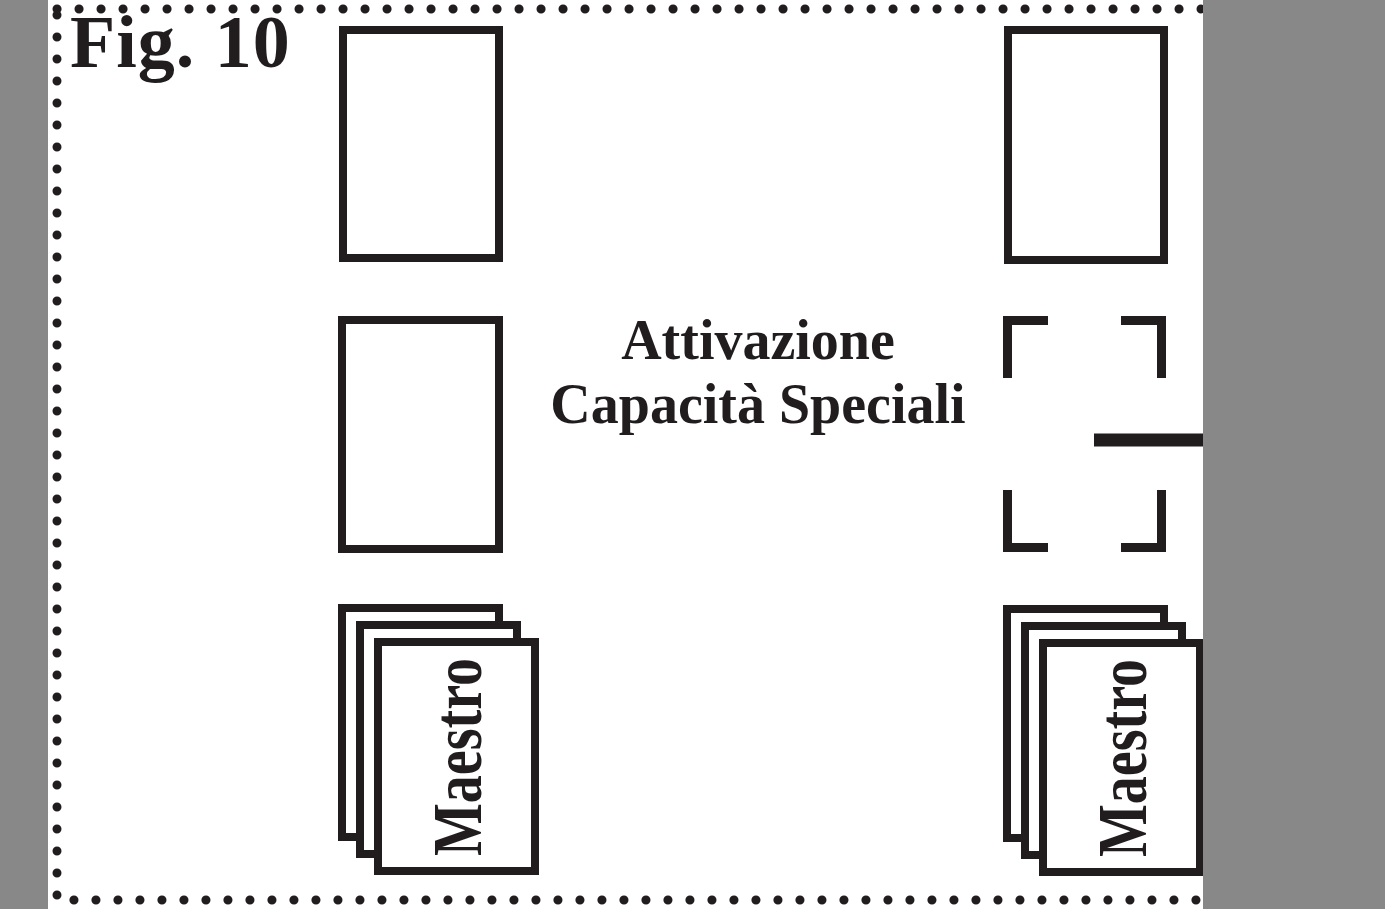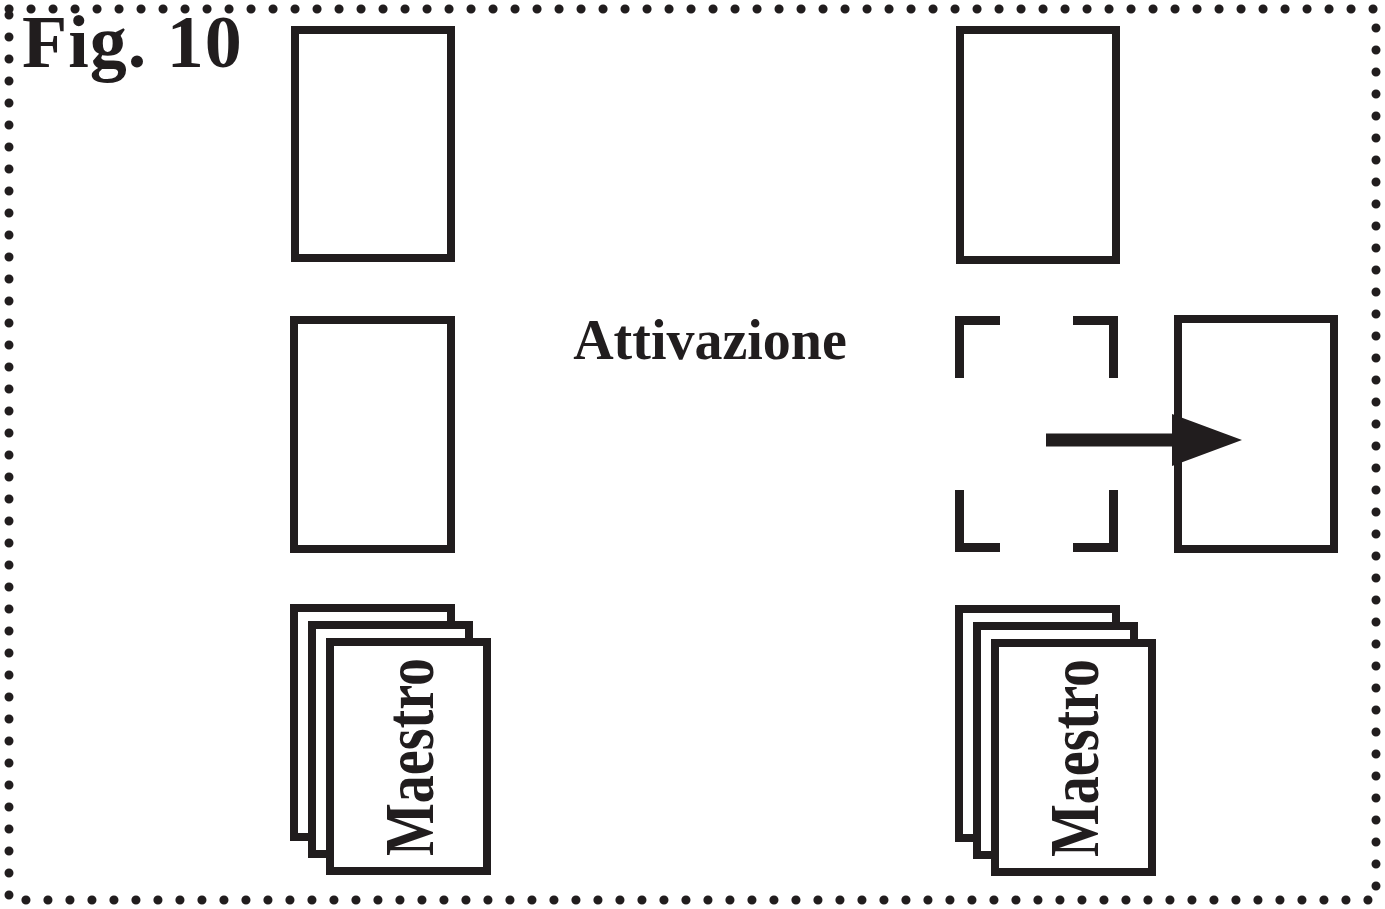--- a/index.html
+++ b/index.html
@@ -2,25 +2,26 @@
 <html><head>
 <meta charset="utf-8">
 <style>
   :root{
     --ink:#211d1e;
     --paper:#ffffff;
   }
   html,body{margin:0;padding:0;background:#888;}
   .stage{
     position:relative;
-    width:1385px;height:909px;
+    width:1155px;height:909px;
     background:var(--paper);
     overflow:hidden;
     font-family:"Liberation Serif","DejaVu Serif",serif;
     color:var(--ink);
+    margin-left:48px;
   }
   .border-svg{position:absolute;left:0;top:0;}
   .fig-label{
     position:absolute;left:22px;top:2px;
     font-size:74px;font-weight:bold;line-height:1.1;
     letter-spacing:1px;white-space:nowrap;
   }
   .card{
     position:absolute;box-sizing:border-box;
     border:8px solid var(--ink);
@@ -78,20 +79,21 @@
 
   <div class="fig-label">Fig. 10</div>
 
   <div class="card card-top-left"></div>
   <div class="card card-top-right"></div>
 
   <div class="card card-mid-left"></div>
 
   <div class="caption">
     <div>Attivazione</div>
+    <div>Capacità Speciali</div>
   </div>
 
   <div class="placeholder">
     <div class="ph-corner ph-tl"></div>
     <div class="ph-corner ph-tr"></div>
     <div class="ph-corner ph-bl"></div>
     <div class="ph-corner ph-br"></div>
   </div>
 
   <div class="card card-right"></div>

